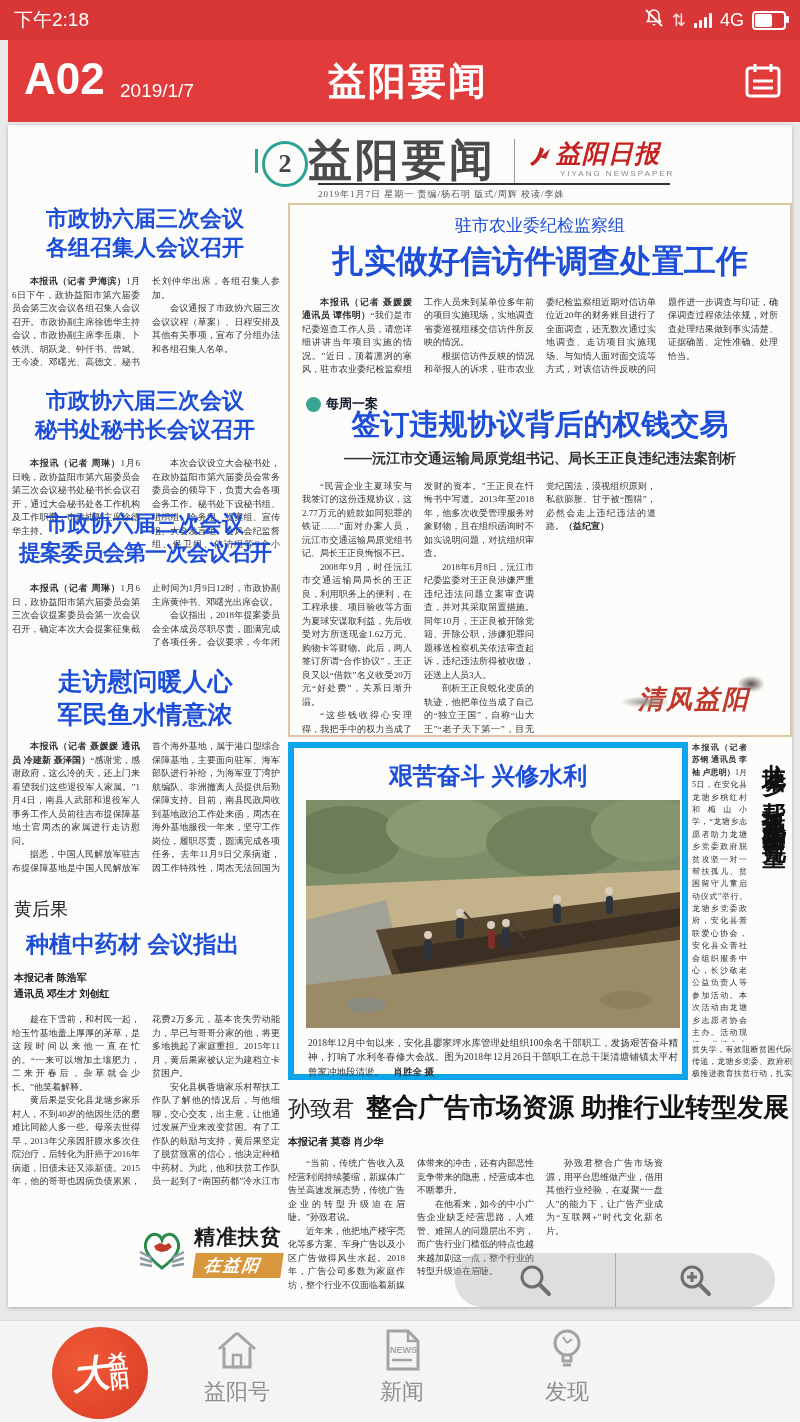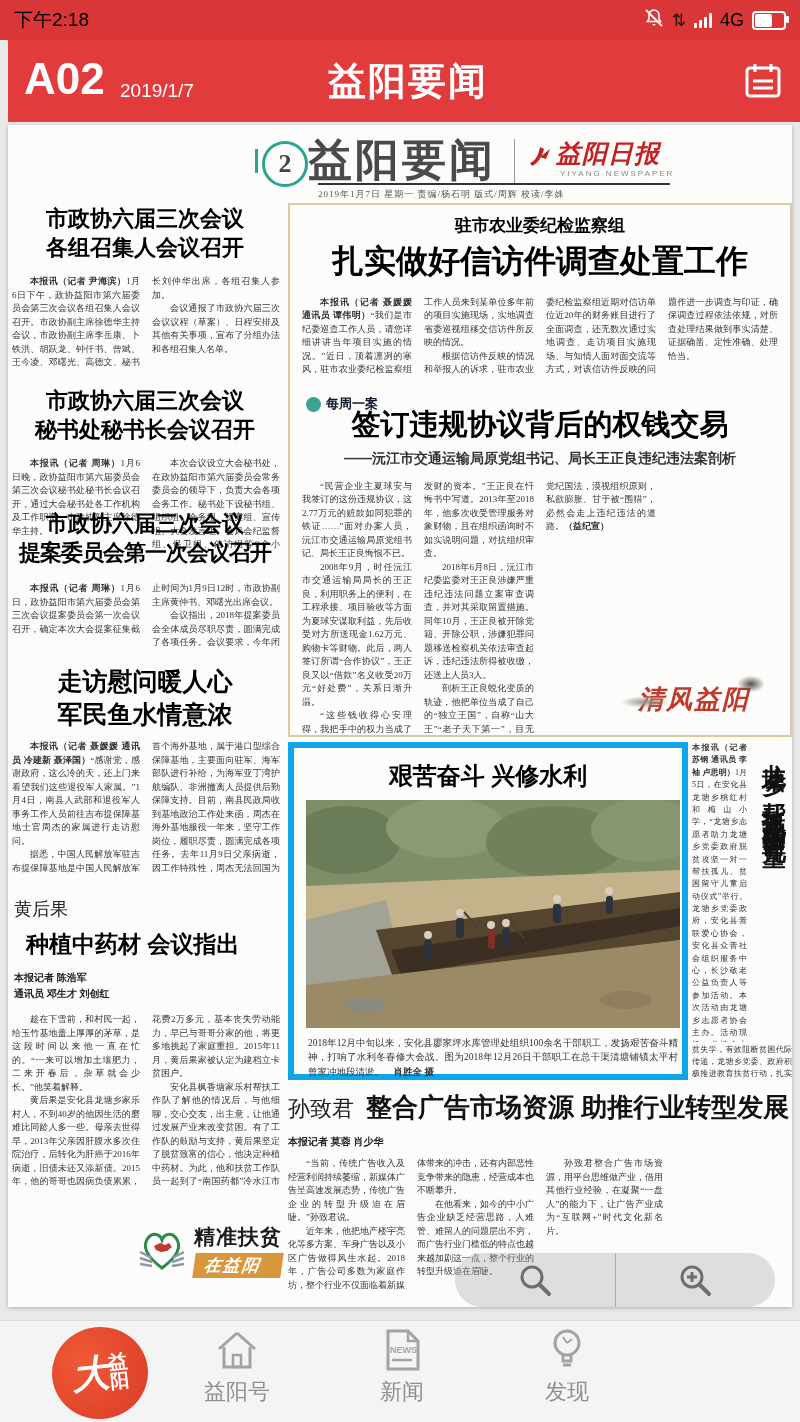--- a/index.html
+++ b/index.html
@@ -1,34 +1,34 @@
 <!DOCTYPE html>
 <html><head>
 <meta charset="utf-8">
 <style>
   html,body{margin:0;padding:0;}
   body{width:800px;height:1422px;background:#e9e9e9;font-family:"Liberation Sans",sans-serif;overflow:hidden;position:relative;}
   .abs{position:absolute;}
   
-  .statusbar{position:absolute;left:0;top:0;width:800px;height:40px;background:#d93637;color:#000000;display:flex;align-items:center;justify-content:space-between;padding:0 14px;box-sizing:border-box;font-size:19px;}
+  .statusbar{position:absolute;left:0;top:0;width:800px;height:40px;background:#d93637;color:#ffffff;display:flex;align-items:center;justify-content:space-between;padding:0 14px;box-sizing:border-box;font-size:19px;}
   .statusbar .right{display:flex;align-items:center;gap:8px;}
   .sig{display:flex;align-items:flex-end;gap:2px;height:16px;}
   .sig i{display:block;width:3px;background:#fff;border-radius:1px;}
   .batt{width:30px;height:15px;border:2px solid #fff;border-radius:4px;position:relative;}
   .batt:after{content:"";position:absolute;right:-5px;top:3px;width:3px;height:7px;background:#fff;border-radius:1px;}
   .batt i{position:absolute;left:1px;top:1px;bottom:1px;width:55%;background:#fff;border-radius:2px;}
   
   .appheader{position:absolute;left:8px;top:40px;width:800px;height:82px;background:#e13b3c;color:#fff;}
   .pagecode{position:absolute;left:16px;top:14px;font-size:44px;font-weight:bold;}
   .pagedate{position:absolute;left:112px;top:40px;font-size:19px;}
   .apptitle{position:absolute;left:0;right:0;top:16px;text-align:center;font-size:38px;font-weight:bold;letter-spacing:2px;}
   .hdricon{position:absolute;right:24px;top:20px;}
   
   .page{position:absolute;left:8px;top:125px;width:784px;height:1182px;background:#fcfcfa;box-shadow:0 1px 4px rgba(0,0,0,.25);font-family:"Liberation Serif","DejaVu Serif",serif;color:#222;}
-  .hl{font-family:"Liberation Sans",sans-serif;font-weight:bold;color:#000000;text-align:center;line-height:1.3;}
+  .hl{font-family:"Liberation Sans",sans-serif;font-weight:bold;color:#1d4ed8;text-align:center;line-height:1.3;}
   .body-sm{font-size:9px;line-height:1.5;text-align:justify;color:#333;overflow:hidden;column-fill:auto;}
   .body-sm p{margin:0;text-indent:2em;}
   .body-sm b{font-family:"Liberation Sans",sans-serif;}
   
   .m-bubble{position:absolute;left:254px;top:16px;width:40px;height:40px;border:3px solid #2ba393;border-radius:50%;color:#444;font-size:26px;font-weight:bold;display:flex;align-items:center;justify-content:center;font-family:"Liberation Serif",serif;}
   .m-tealbar{position:absolute;left:247px;top:24px;width:3px;height:24px;background:#2ba393;}
   .m-title{position:absolute;left:300px;top:6px;font-size:44px;font-weight:bold;color:#4a4a4a;letter-spacing:3px;font-family:"Liberation Serif",serif;}
   .m-div{position:absolute;left:506px;top:14px;width:1px;height:44px;background:#999;}
   .m-brand{position:absolute;left:518px;top:12px;color:#c32222;font-size:25px;font-weight:bold;font-style:italic;letter-spacing:1px;}
   .m-swoosh{position:absolute;left:518px;top:16px;}
@@ -175,21 +175,21 @@
       <path d="M4 30 l12 6 M4 36 l12 4 M4 42 l12 2" stroke="#8a9aa5" stroke-width="2.5" fill="none"></path>
       <path d="M48 30 l-12 6 M48 36 l-12 4 M48 42 l-12 2" stroke="#8a9aa5" stroke-width="2.5" fill="none"></path>
     </svg>
     <div style="display:flex;flex-direction:column;gap:2px;">
       <span style="font-size:21px;font-weight:bold;color:#1a1a1a;letter-spacing:1px;">精准扶贫</span>
       <span class="plogo-banner">在益阳</span>
     </div>
   </div>
 
   <div class="tanbox">
-    <div class="hl" style="margin-top:10px;font-size:17px;font-weight:bold;">驻市农业委纪检监察组</div>
+    <div class="hl" style="margin-top:10px;font-size:17px;font-weight:normal;">驻市农业委纪检监察组</div>
     <div class="hl" style="margin-top:4px;font-size:32px;">扎实做好信访件调查处置工作</div>
     <div class="body-sm" style="margin:13px 12px 0;height:92px;column-count:4;column-gap:12px;">
       <p><b>本报讯（记者 聂媛媛 通讯员 谭伟明）</b><span>“我们是市纪委巡查工作人员，请您详细讲讲当年项目实施的情况。”近日，顶着凛冽的寒风，驻市农业委纪检监察组工作人员来到某单位多年前的项目实施现场，实地调查省委巡视组移交信访件所反映的情况。</span></p>
       <p>根据信访件反映的情况和举报人的诉求，驻市农业委纪检监察组近期对信访单位近20年的财务账目进行了全面调查，还无数次通过实地调查、走访项目实施现场、与知情人面对面交流等方式，对该信访件反映的问题作进一步调查与印证，确保调查过程依法依规，对所查处理结果做到事实清楚、证据确凿、定性准确、处理恰当。</p>
 
     </div>
     <div style="position:absolute;left:16px;top:190px;">
       <div class="casebadge">
           <span class="casedot"></span>
           <span>每周一案</span>

